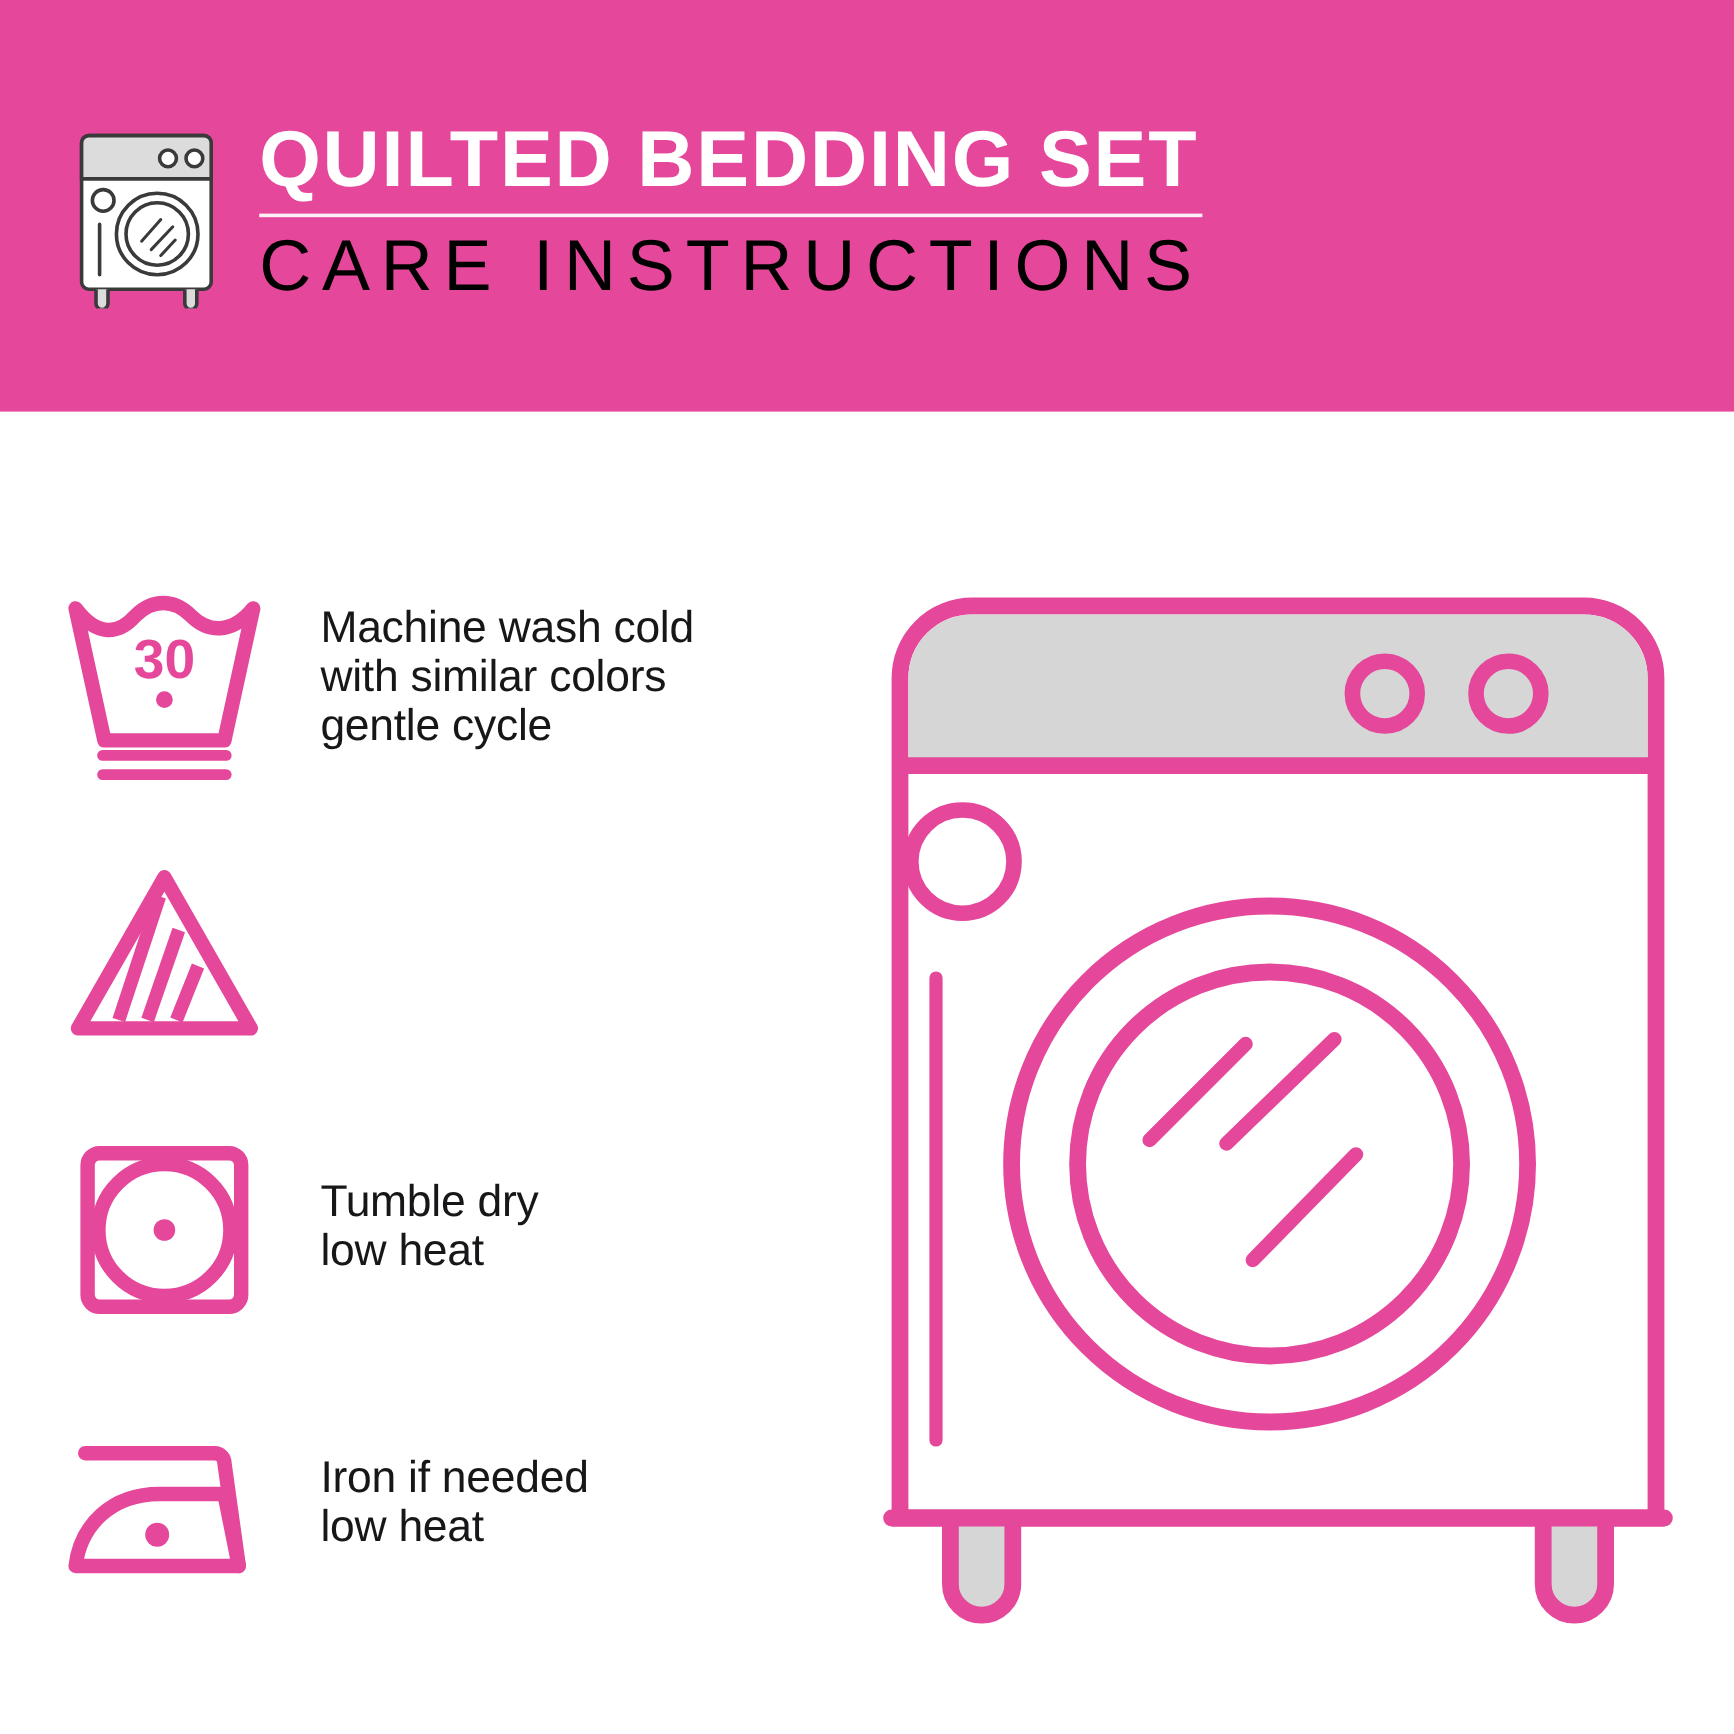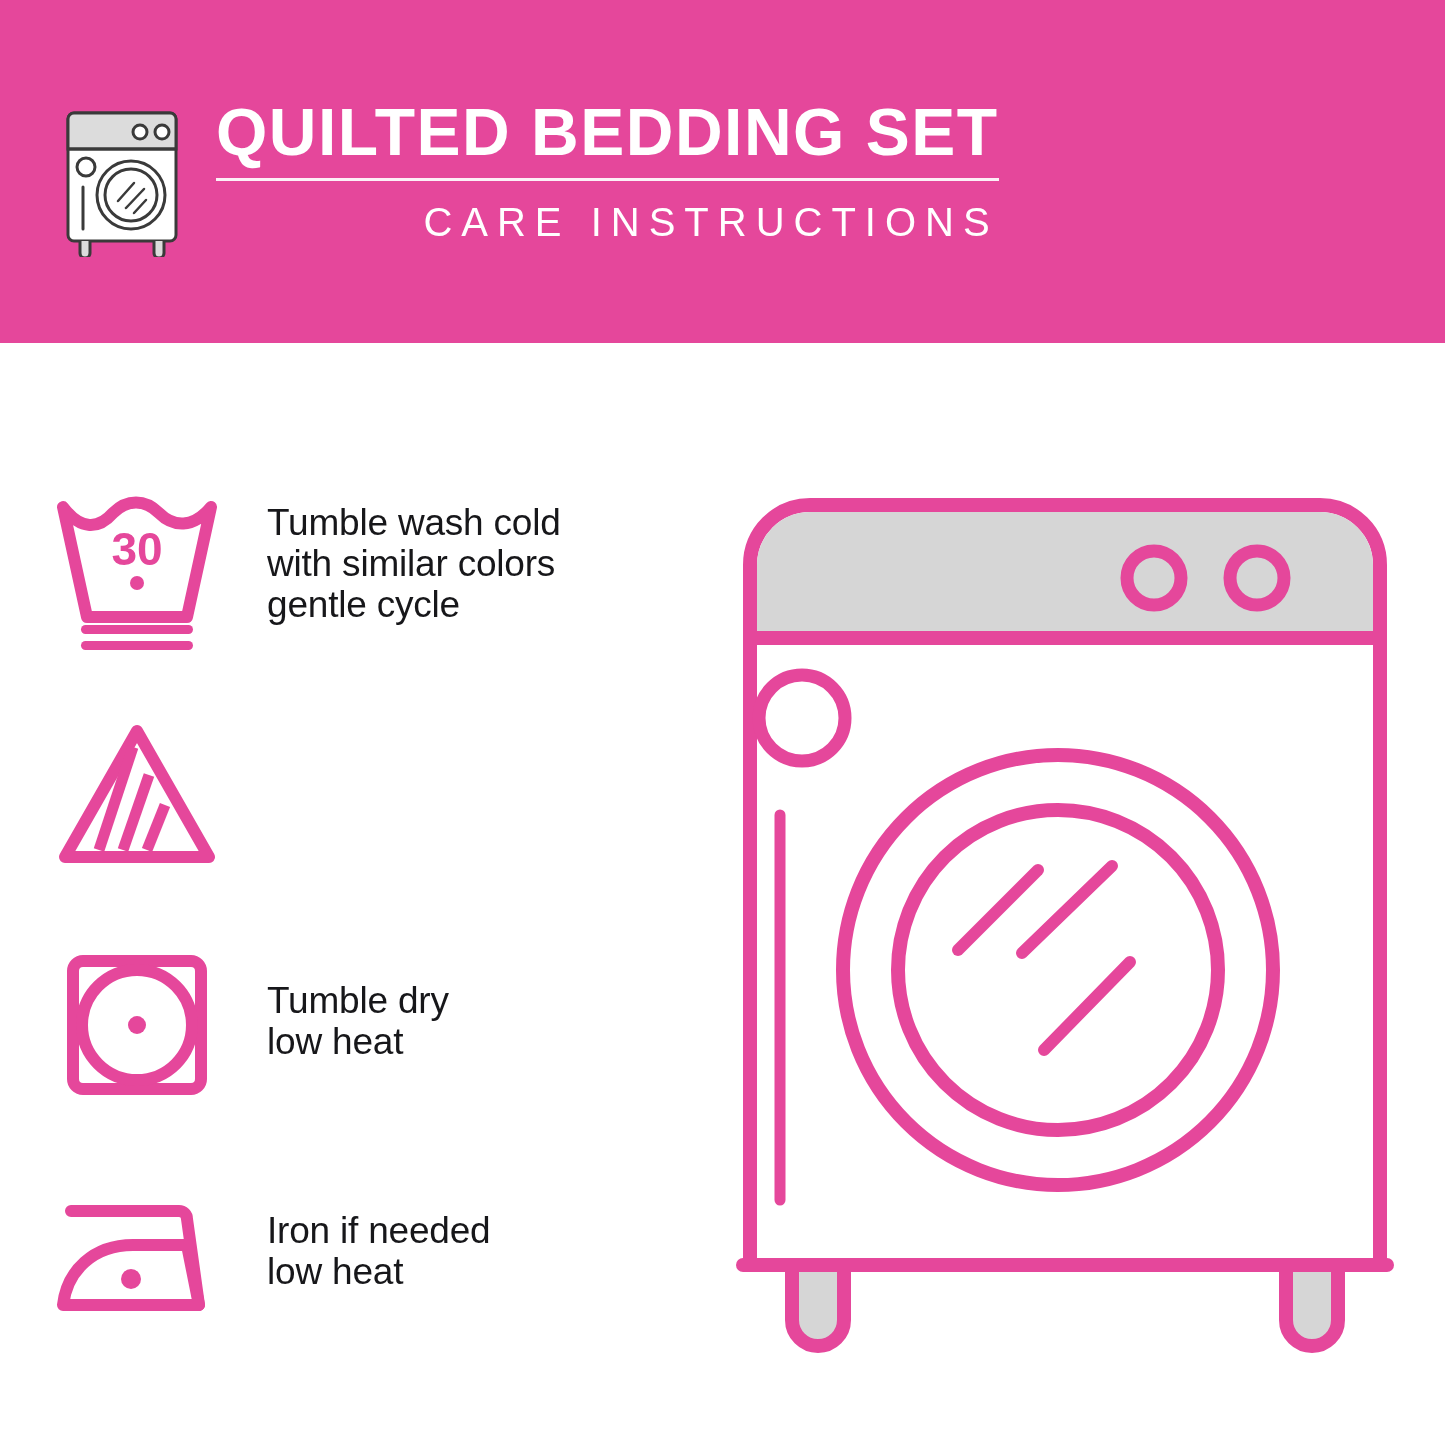--- a/index.html
+++ b/index.html
@@ -26,21 +26,20 @@
     width: 1445px;
     height: 343px;
     background: #e5479b;
   }
   .header-inner {
     position: absolute;
     left: 58px;
     top: 95px;
     display: flex;
     align-items: flex-start;
-    text-align: right;
   }
   .header-icon {
     width: 128px;
     height: 152px;
     flex: 0 0 auto;
     margin-top: 10px;
   }
   .header-text {
     margin-left: 30px;
     display: flex;
@@ -59,26 +58,25 @@
   .title-rule {
     height: 3px;
     background: #ffffff;
     margin: 9px 0 8px 0;
     width: 100%;
     opacity: 0.92;
   }
   .title-sub {
     font-family: "Liberation Sans", sans-serif;
     font-weight: normal;
-    font-size: 40px;
+    font-size: 60px;
     line-height: 66px;
     letter-spacing: 9px;
-    color: #ffffff;
+    color: #000000;
     white-space: nowrap;
-    margin-left: 36px;
   }
 
   
   .care-list {
     position: absolute;
     left: 44px;
     top: 480px;
     width: 640px;
   }
   .care-row {
@@ -177,21 +175,21 @@
 
           <text x="90" y="82" font-family="Liberation Sans, sans-serif" font-size="46" font-weight="bold" fill="#e5479b" text-anchor="middle">30</text>
 
           <circle cx="90" cy="100" r="7" fill="#e5479b"></circle>
 
           <rect x="34" y="142" width="112" height="9" rx="4.5" fill="#e5479b"></rect>
           <rect x="34" y="158" width="112" height="9" rx="4.5" fill="#e5479b"></rect>
         </svg>
       </div>
       <div class="care-text">
-        <span class="line">Tumble wash cold</span>
+        <span class="line">Machine wash cold</span>
         <span class="line">with similar colors</span>
         <span class="line">gentle cycle</span>
       </div>
     </div>
 
     <div class="care-row row-2">
       <div class="care-symbol">
         <svg viewBox="0 0 180 170" width="180" height="170" aria-hidden="true">
 
           <path d="M90 18 L162 144 L18 144 Z" fill="none" stroke="#e5479b" stroke-width="12" stroke-linejoin="round"></path>

